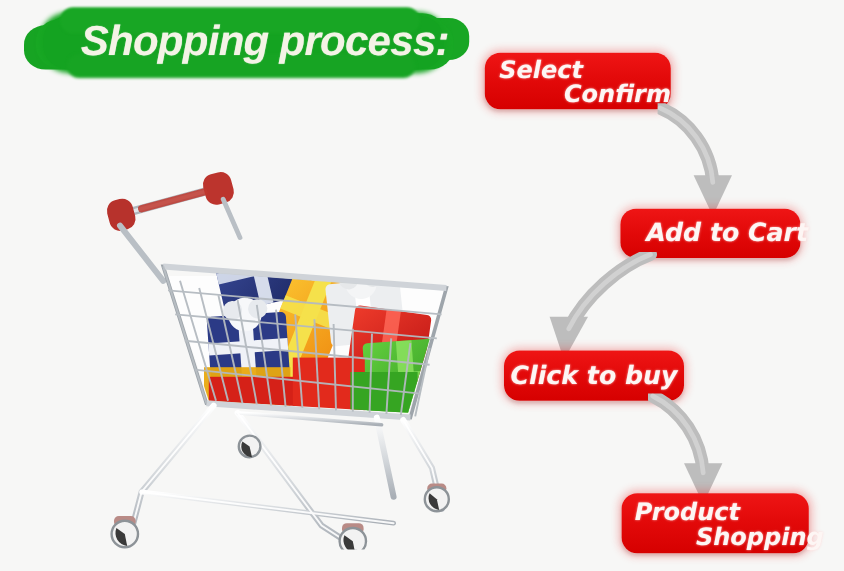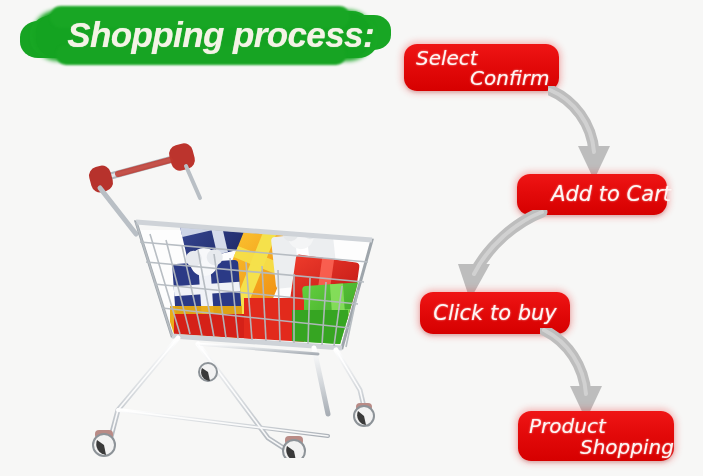--- a/index.html
+++ b/index.html
@@ -93,21 +93,21 @@
 
   
   .badge {
     position: absolute;
     background: linear-gradient(180deg, #ef1515 0%, #e30a0a 45%, #d60000 100%);
     border-radius: 13px;
     box-shadow: 0 0 7px 2px rgba(237,30,30,0.30),
                 0 2px 3px rgba(0,0,0,0.12);
     color: #fff;
     font-family: "DejaVu Sans", sans-serif;
-    font-weight: normal;
+    font-weight: bold;
     font-style: italic;
     box-sizing: border-box;
   }
   .badge .line {
     position: absolute;
     white-space: nowrap;
     color: #fdf6f4;
     text-shadow: 0 0 2px rgba(255,210,210,.85);
   }
 
@@ -118,22 +118,22 @@
   }
   #badge-select .l1 { left: 12px; top: 2px;  font-size: 20px; }
   #badge-select .l2 { left: 66px; top: 22px; font-size: 20px; }
 
   
   #badge-cart {
     left: 517px; top: 174px;
     width: 150px; height: 41px;
   }
   #badge-cart .l1 {
-    left: 4px; top: 0; width: 150px; height: 41px;
-    line-height: 41px; text-align: right; font-size: 21px;
+    left: 14px; top: 0; width: 150px; height: 41px;
+    line-height: 41px; text-align: center; font-size: 21px;
   }
 
   
   #badge-click {
     left: 420px; top: 292px;
     width: 150px; height: 42px;
   }
   #badge-click .l1 {
     left: 0; top: 0; width: 150px; height: 42px;
     line-height: 42px; text-align: center; font-size: 21px;

